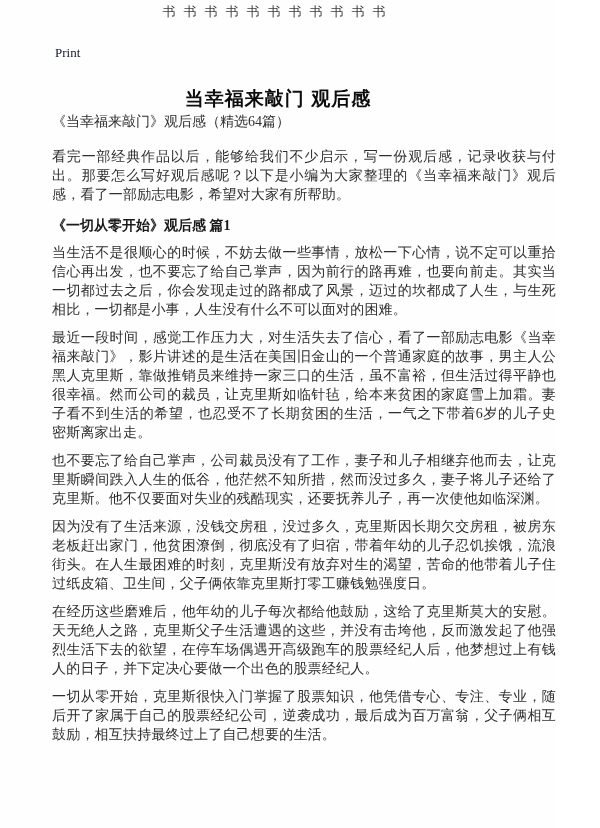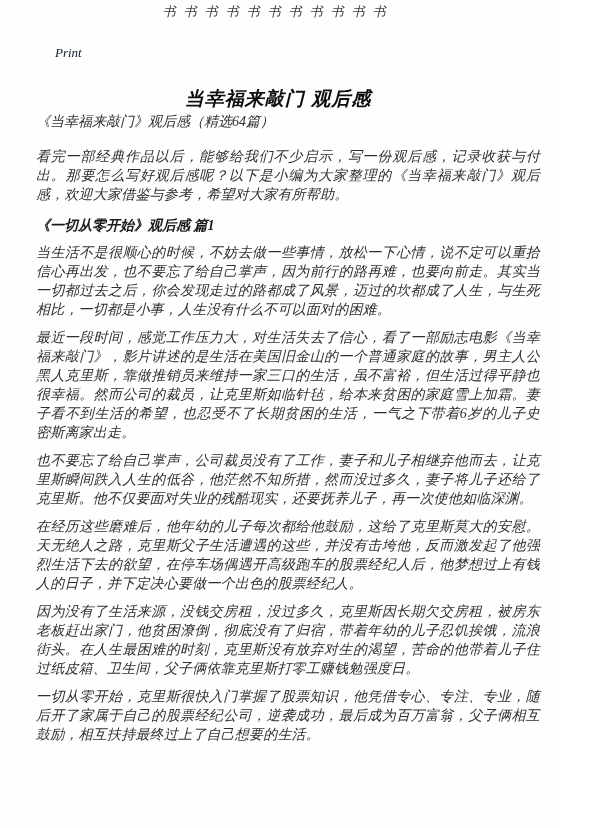--- a/index.html
+++ b/index.html
@@ -13,21 +13,20 @@
     font-family: "Liberation Serif", "DejaVu Serif", serif;
     color: #333333;
     overflow: hidden;
   }
   .sheet {
     position: relative;
     width: 556px;
     height: 828px;
     background: #fefefe;
     overflow: hidden;
-    font-style: italic;
   }
   .watermark {
     position: absolute;
     top: 3px;
     left: 0;
     right: 0;
     text-align: center;
     font-size: 13px;
     letter-spacing: 8px;
     color: #3d3d3d;
@@ -51,21 +50,21 @@
     text-align: center;
     font-family: "Liberation Sans", "DejaVu Sans", sans-serif;
     font-size: 19px;
     font-weight: bold;
     color: #0d0d0d;
     letter-spacing: 1px;
   }
   .content {
     position: absolute;
     top: 112px;
-    left: 36px;
+    left: 52px;
     width: 504px;
   }
   .subtitle {
     font-size: 14px;
     line-height: 19px;
     margin: 0 0 16px 0;
     color: #2e2e2e;
   }
   .para {
     font-size: 14px;
@@ -94,30 +93,30 @@
   <div class="watermark">书书书书书书书书书书书</div>
 
   <a class="print">Print</a>
 
   <h1 class="title">当幸福来敲门 观后感</h1>
 
   <div class="content">
 
     <div class="subtitle">《当幸福来敲门》观后感（精选64篇）</div>
 
-    <p class="para intro">看完一部经典作品以后，能够给我们不少启示，写一份观后感，记录收获与付出。那要怎么写好观后感呢？以下是小编为大家整理的《当幸福来敲门》观后感，欢迎大家借鉴与参考，希望对大家有所帮助。</p>
+    <p class="para intro">看完一部经典作品以后，能够给我们不少启示，写一份观后感，记录收获与付出。那要怎么写好观后感呢？以下是小编为大家整理的《当幸福来敲门》观后感，看了一部励志电影，希望对大家有所帮助。</p>
 
     <h2 class="section">《一切从零开始》观后感 篇1</h2>
 
     <p class="para">当生活不是很顺心的时候，不妨去做一些事情，放松一下心情，说不定可以重拾信心再出发，也不要忘了给自己掌声，因为前行的路再难，也要向前走。其实当一切都过去之后，你会发现走过的路都成了风景，迈过的坎都成了人生，与生死相比，一切都是小事，人生没有什么不可以面对的困难。</p>
 
     <p class="para">最近一段时间，感觉工作压力大，对生活失去了信心，看了一部励志电影《当幸福来敲门》，影片讲述的是生活在美国旧金山的一个普通家庭的故事，男主人公黑人克里斯，靠做推销员来维持一家三口的生活，虽不富裕，但生活过得平静也很幸福。然而公司的裁员，让克里斯如临针毡，给本来贫困的家庭雪上加霜。妻子看不到生活的希望，也忍受不了长期贫困的生活，一气之下带着6岁的儿子史密斯离家出走。</p>
 
     <p class="para">也不要忘了给自己掌声，公司裁员没有了工作，妻子和儿子相继弃他而去，让克里斯瞬间跌入人生的低谷，他茫然不知所措，然而没过多久，妻子将儿子还给了克里斯。他不仅要面对失业的残酷现实，还要抚养儿子，再一次使他如临深渊。</p>
 
+    <p class="para">因为没有了生活来源，没钱交房租，没过多久，克里斯因长期欠交房租，被房东老板赶出家门，他贫困潦倒，彻底没有了归宿，带着年幼的儿子忍饥挨饿，流浪街头。在人生最困难的时刻，克里斯没有放弃对生的渴望，苦命的他带着儿子住过纸皮箱、卫生间，父子俩依靠克里斯打零工赚钱勉强度日。</p>
+
     <p class="para">在经历这些磨难后，他年幼的儿子每次都给他鼓励，这给了克里斯莫大的安慰。天无绝人之路，克里斯父子生活遭遇的这些，并没有击垮他，反而激发起了他强烈生活下去的欲望，在停车场偶遇开高级跑车的股票经纪人后，他梦想过上有钱人的日子，并下定决心要做一个出色的股票经纪人。</p>
-
-    <p class="para">因为没有了生活来源，没钱交房租，没过多久，克里斯因长期欠交房租，被房东老板赶出家门，他贫困潦倒，彻底没有了归宿，带着年幼的儿子忍饥挨饿，流浪街头。在人生最困难的时刻，克里斯没有放弃对生的渴望，苦命的他带着儿子住过纸皮箱、卫生间，父子俩依靠克里斯打零工赚钱勉强度日。</p>
 
     <p class="para">一切从零开始，克里斯很快入门掌握了股票知识，他凭借专心、专注、专业，随后开了家属于自己的股票经纪公司，逆袭成功，最后成为百万富翁，父子俩相互鼓励，相互扶持最终过上了自己想要的生活。</p>
 
   </div>
 </div>
 
 </body></html>

